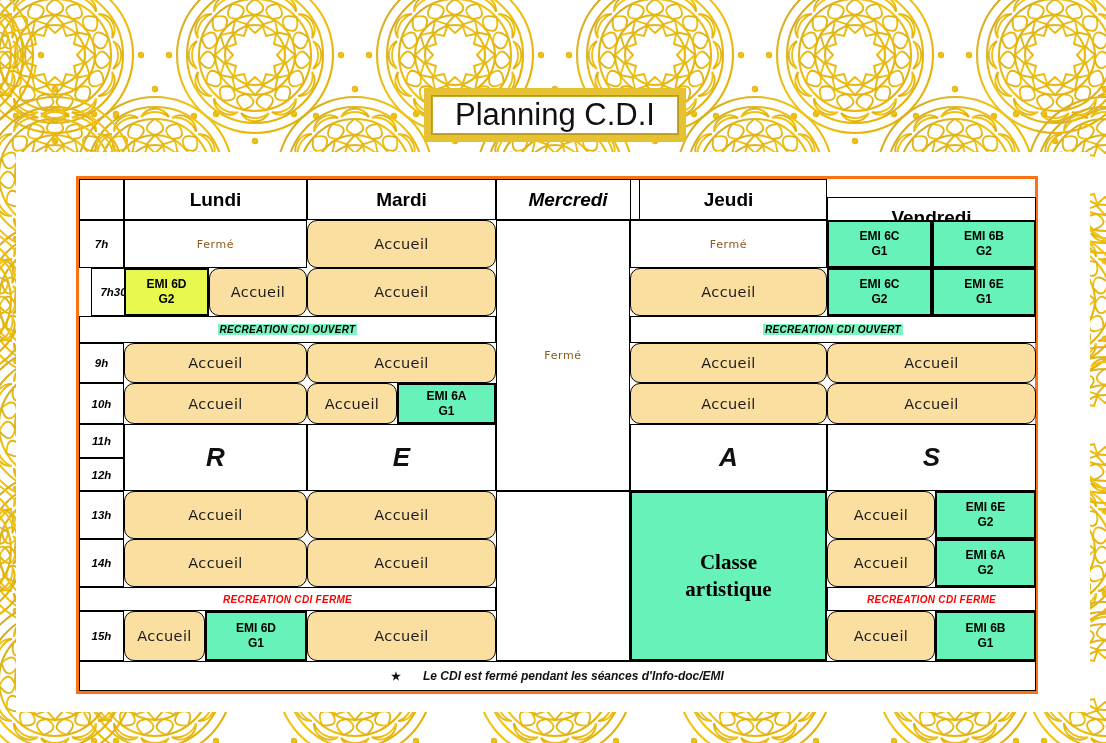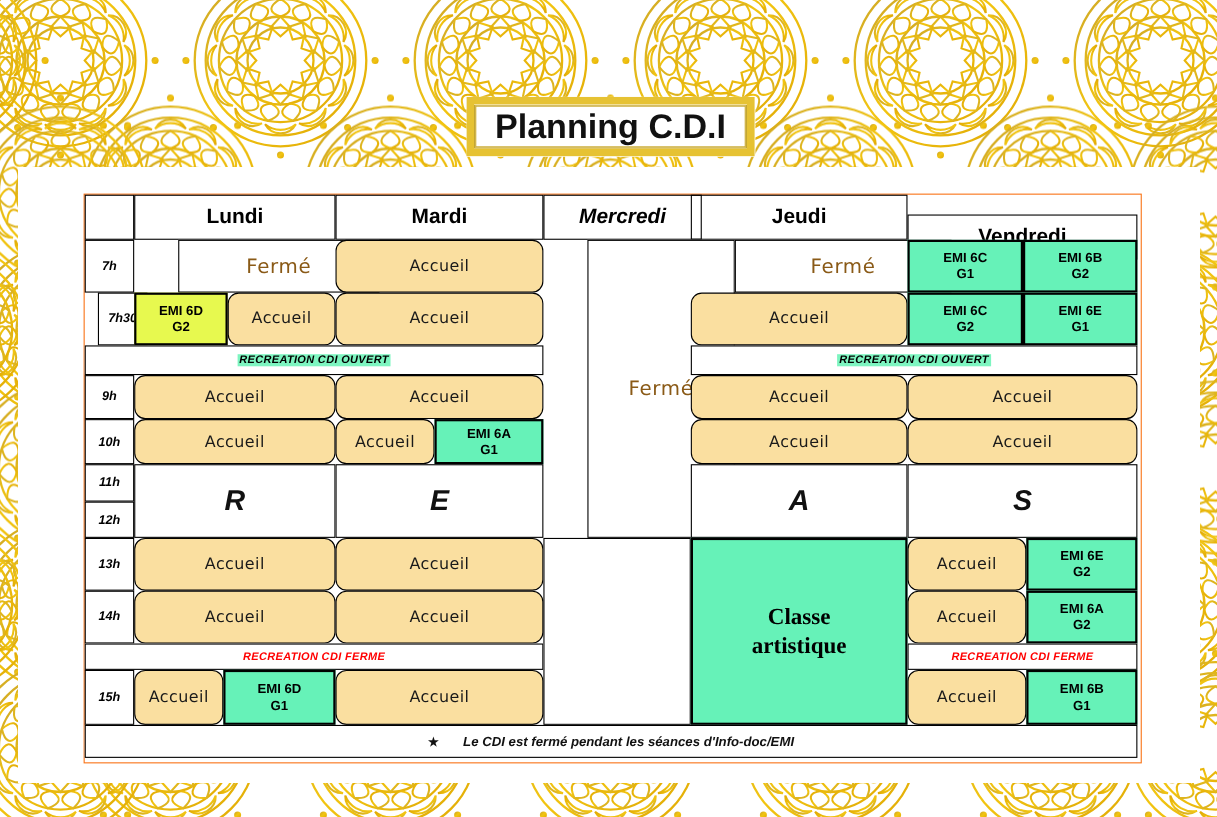--- a/index.html
+++ b/index.html
@@ -29,30 +29,30 @@
     background:#ffffff;
     border:7px solid #e6c233;
     box-shadow:0 0 0 1px #b99a1e inset;
     box-sizing:border-box;
     display:flex;align-items:center;justify-content:center;
   }
   #title-plaque .inner-rule{
     position:absolute;inset:1px;border:1px solid #c9a82c;pointer-events:none;
   }
   #title-text{
-    font-size:31px;font-weight:bold;color:#111;letter-spacing:0px;
+    font-size:31px;font-weight:normal;color:#111;letter-spacing:0px;
     font-family:"Liberation Sans", sans-serif;
     position:relative;z-index:1;
   }
 
   
   #planner{
     position:absolute;left:76px;top:176px;width:962px;height:518px;
     z-index:2;
-    border:1px solid #f97316;
+    border:3px solid #f97316;
     box-sizing:border-box;
     background:#fff;
   }
   .grid{
     position:relative;width:100%;height:100%;
   }
   .cell{
     position:absolute;box-sizing:border-box;
     border:1px solid #000;
     display:flex;align-items:center;justify-content:center;
@@ -73,24 +73,23 @@
   
   .accueil{
     background:#fadfa0;
     font-size:14.5px;color:#1a1a1a;
     font-family:"DejaVu Sans", sans-serif;
     letter-spacing:.4px;
     border-radius:10px;
   }
   .ferme{
     background:#ffffff;
-    font-size:18px;color:#8a5a17;
+    font-size:11px;color:#8a5a17;
     font-family:"DejaVu Sans", sans-serif;
     letter-spacing:.6px;
-    margin-left:40px;
   }
   .emi{
     background:#66f2b8;
     border:2px solid #000;
     font-size:12px;font-weight:bold;color:#000;line-height:1.25;
     font-family:"Liberation Sans", sans-serif;
   }
   .emi.yellow{background:#e7f94f;}
   .blank{background:#ffffff;}
   .classe{

